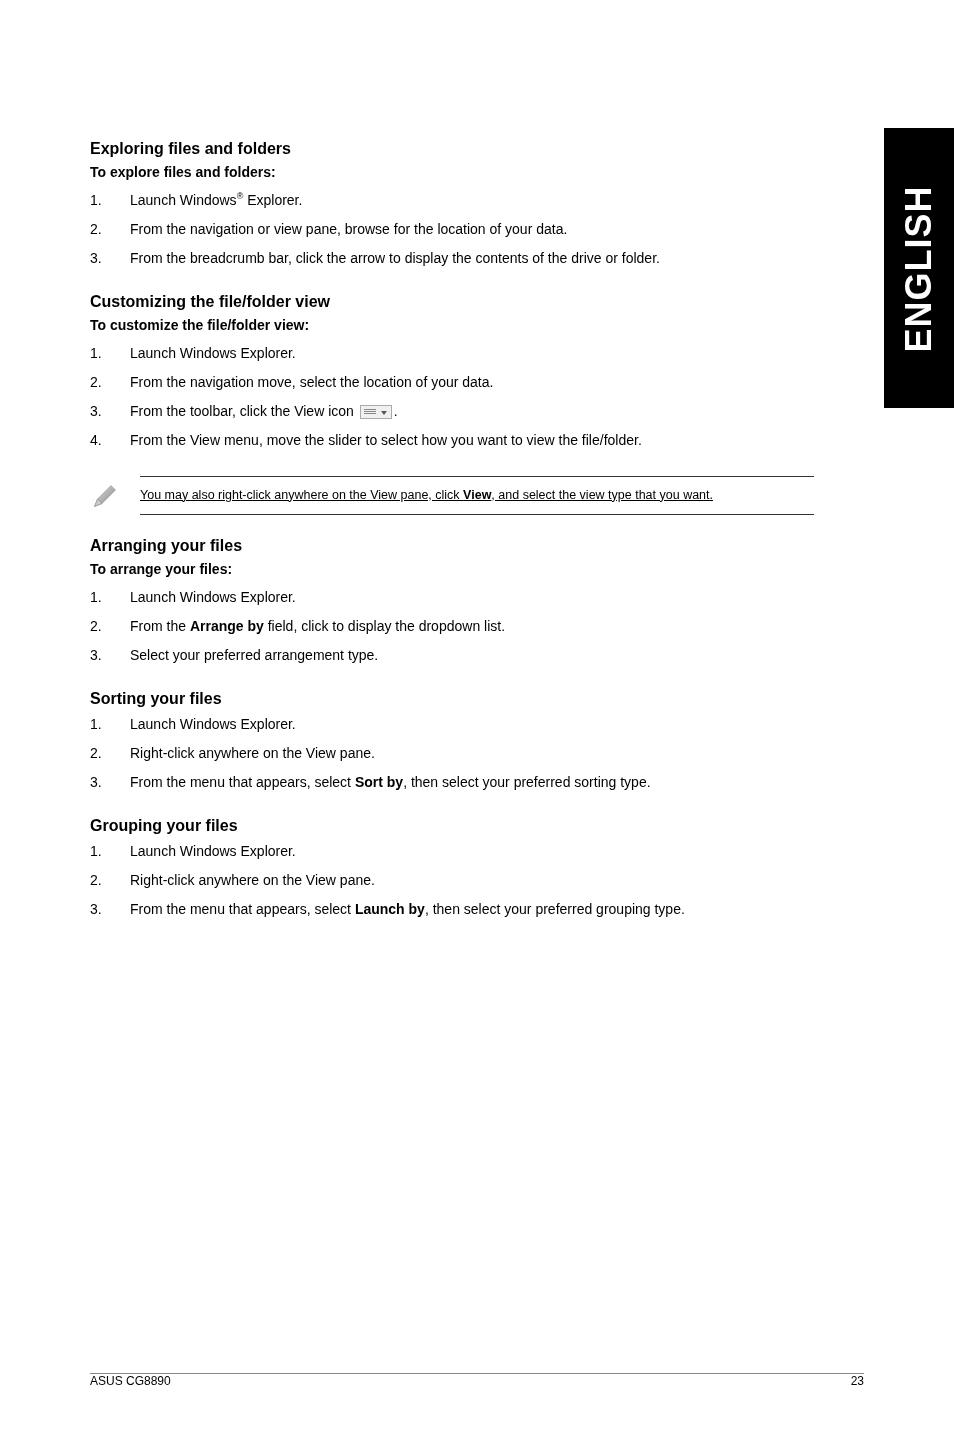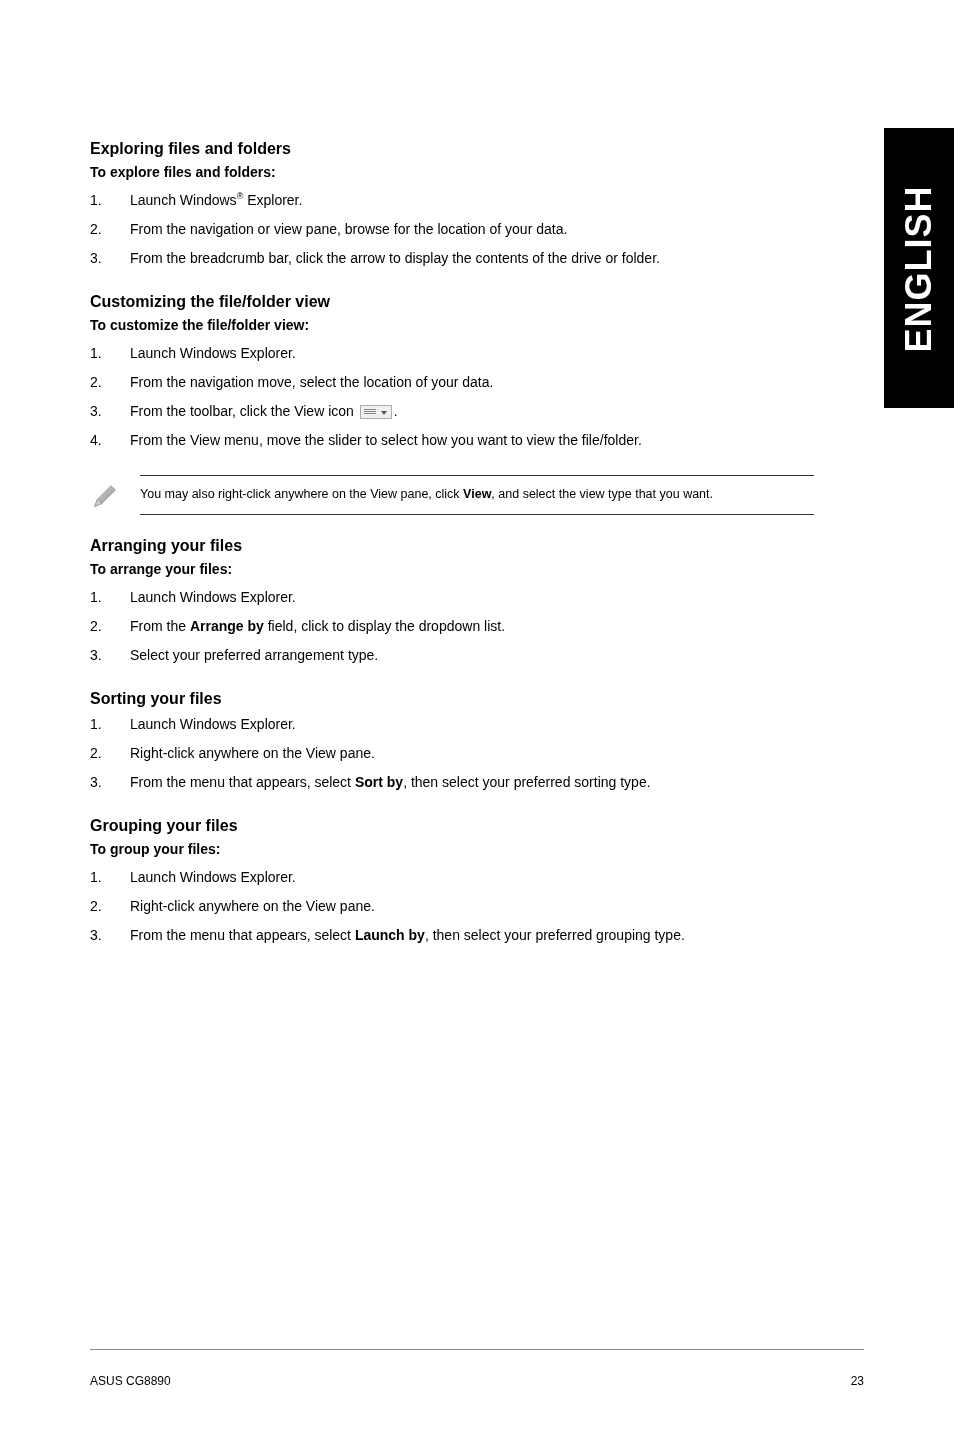--- a/index.html
+++ b/index.html
@@ -67,23 +67,24 @@
   }
   .num-list .txt {
     flex: 1;
   }
   .sup {
     font-size: 9px;
     vertical-align: super;
   }
   .note-box {
     display: flex;
-    align-items: center;
+    align-items: flex-end;
     margin: 11px 0 22px 0;
     padding: 0;
+    text-decoration: underline;
   }
   .note-icon {
     width: 50px;
     flex-shrink: 0;
     padding-top: 6px;
   }
   .note-icon svg {
     width: 30px;
     height: 30px;
   }
@@ -128,21 +129,21 @@
   }
   .section-block {
     margin-bottom: 24px;
   }
   .footer {
     position: absolute;
     bottom: 50px;
     left: 90px;
     right: 90px;
     border-top: 1px solid #888;
-    padding-top: 24px;
+    padding-top: 0;
     display: flex;
     justify-content: space-between;
     font-size: 12px;
     color: #000;
   }
   b { font-weight: bold; }
 </style>
 </head>
 <body>
 
@@ -242,21 +243,20 @@
         </li>
         <li>
           <span class="num">3.</span>
           <span class="txt">From the menu that appears, select <b>Sort by</b>, then select your preferred sorting type.</span>
         </li>
       </ol>
   </div>
 
   <div class="section-block">
     <div class="section-heading">Grouping your files</div>
-    <div class="sub-heading">To group your files:</div>
     <ol class="num-list">
         <li>
           <span class="num">1.</span>
           <span class="txt">Launch Windows Explorer.</span>
         </li>
         <li>
           <span class="num">2.</span>
           <span class="txt">Right-click anywhere on the View pane.</span>
         </li>
         <li>

